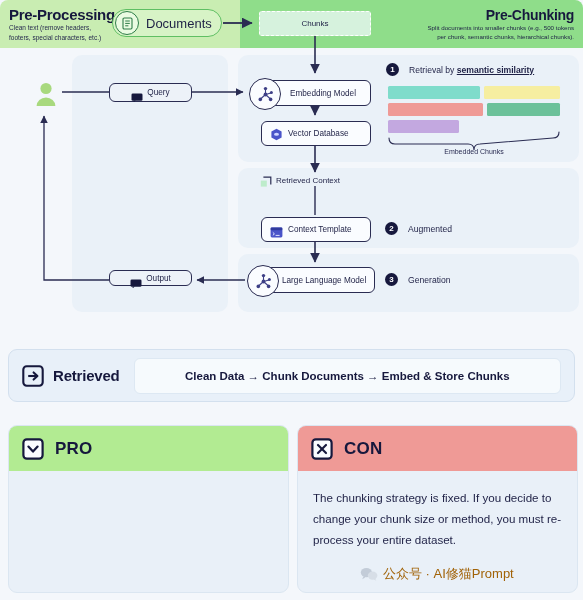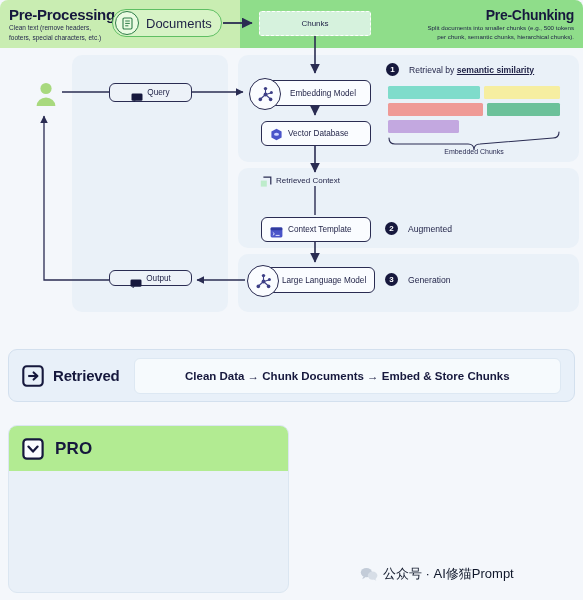--- a/index.html
+++ b/index.html
@@ -189,21 +189,21 @@
   .head-con{background:#ef9a96;}
   .head-ico{width:22px;height:22px;flex:0 0 auto;}
   .head-title{font-size:17px;font-weight:bold;color:#16183d;margin-left:11px;letter-spacing:0.2px;}
   .card-body{
     padding:16px 15px 0 15px;
     font-size:11.6px;line-height:21px;color:#1e2045;
   }
   .watermark{
     position:absolute;left:360px;top:565px;
     display:flex;align-items:center;
-    color:#0f172a;font-size:13px;
+    color:#a16207;font-size:13px;
   }
   .wm-ico{width:18px;height:14px;margin-right:5px;flex:0 0 auto;}
 </style>
 </head>
 <body>
 
 <div class="page">
 
   <div class="banner">
     <div class="banner-left">
@@ -418,20 +418,33 @@
       <span class="head-ico">
         <svg width="22" height="22" viewBox="0 0 22 22">
           <rect x="1.4" y="1.4" width="19.2" height="19.2" rx="3.4" fill="#fafcff" stroke="#16183d" stroke-width="2.2"></rect>
           <path d="M6.4,8.6 L11,13.6 L15.6,8.6" fill="none" stroke="#16183d" stroke-width="2.2" stroke-linecap="round" stroke-linejoin="round"></path>
         </svg>
       </span>
       <span class="head-title">PRO</span>
     </div>
   </div>
 
+  <div class="card" id="card-con">
+    <div class="card-head head-con">
+      <span class="head-ico">
+        <svg width="22" height="22" viewBox="0 0 22 22">
+          <rect x="1.4" y="1.4" width="19.2" height="19.2" rx="3.4" fill="#fafcff" stroke="#16183d" stroke-width="2.2"></rect>
+          <line x1="7" y1="7" x2="15" y2="15" stroke="#16183d" stroke-width="2.2" stroke-linecap="round"></line>
+          <line x1="15" y1="7" x2="7" y2="15" stroke="#16183d" stroke-width="2.2" stroke-linecap="round"></line>
+        </svg>
+      </span>
+      <span class="head-title">CON</span>
+    </div>
+    <div class="card-body">The chunking strategy is fixed. If you decide to change your chunk size or method, you must re-process your entire dataset.</div>
+  </div>
 
   <div class="watermark">
     <span class="wm-ico">
       <svg width="18" height="14" viewBox="0 0 18 14">
         <ellipse cx="6.4" cy="5.6" rx="5.6" ry="4.7" fill="#c3ccd8"></ellipse>
         <path d="M3.4,9.4 L2.2,12.2 L5.4,10.4 z" fill="#c3ccd8"></path>
         <ellipse cx="12.6" cy="8.6" rx="4.8" ry="4.1" fill="#d7dee7"></ellipse>
         <path d="M15.2,11.8 L16.4,13.8 L13.6,12.6 z" fill="#d7dee7"></path>
       </svg>
     </span>

